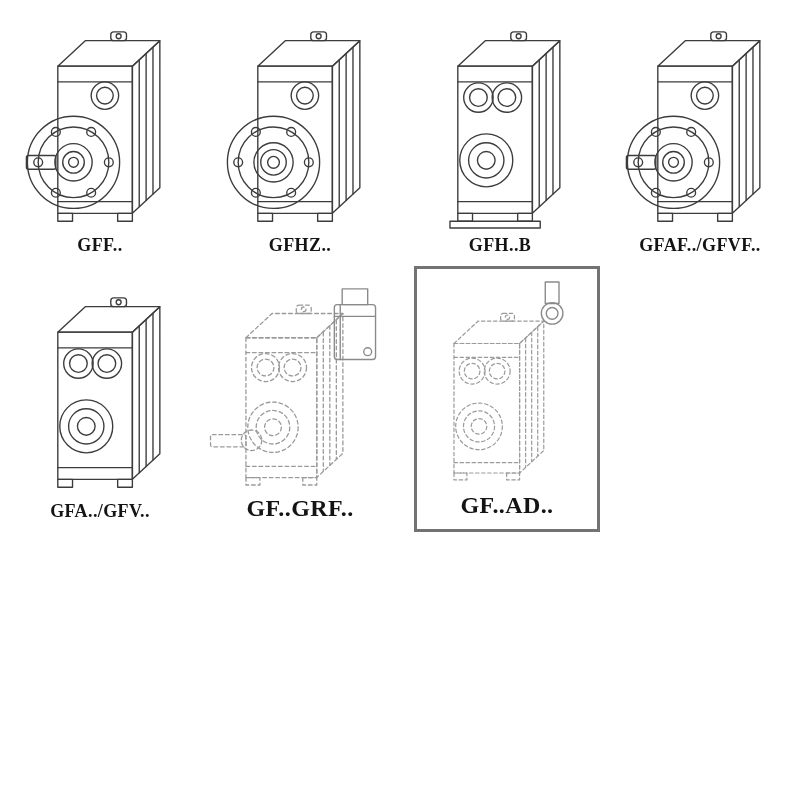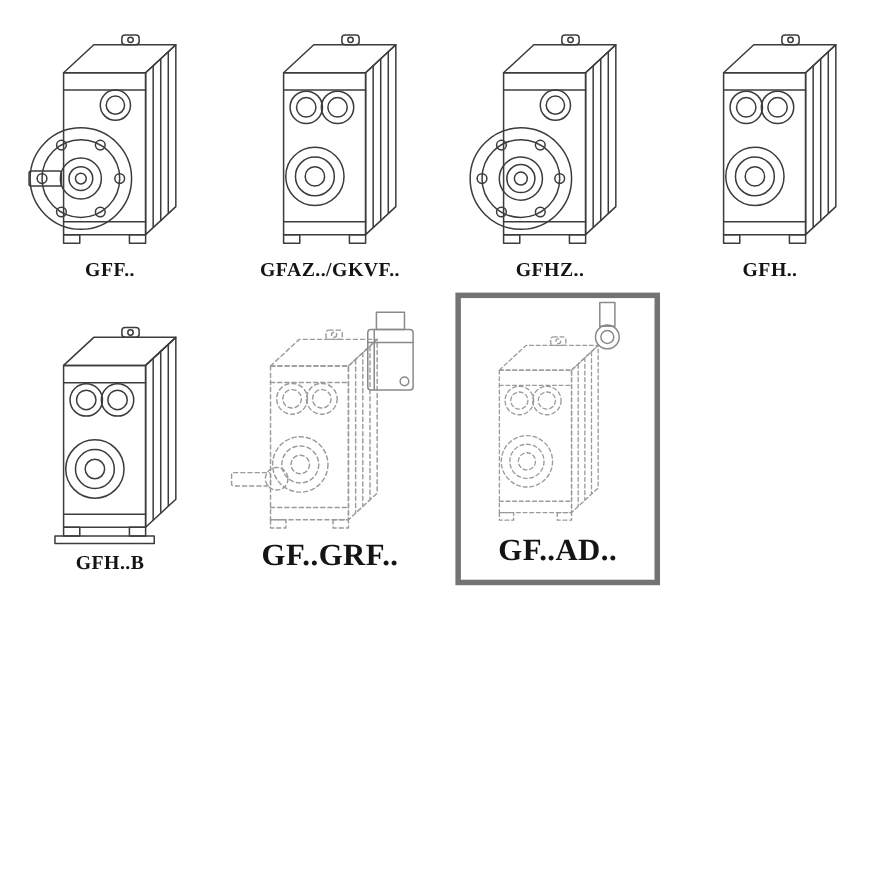--- a/index.html
+++ b/index.html
@@ -8,32 +8,32 @@
     display:grid;
     grid-template-columns:repeat(4,200px);
     grid-template-rows:repeat(3,266px);
     width:800px;height:800px;
   }
   figure.cell{
     margin:0;padding:4px 2px 10px;
     display:flex;flex-direction:column;align-items:center;justify-content:flex-end;
     box-sizing:border-box;
   }
-  figure.cell.boxed{border:5px solid #737373;margin-left:14px;}
+  figure.cell.boxed{border:3px solid #737373;margin-left:14px;}
   .cell svg{height:208px;width:186px;flex:0 0 auto;}
   .caption{
     font-weight:bold;
     font-size:18px;
     color:#141414;
     letter-spacing:.4px;
     white-space:nowrap;
     margin-top:4px;
     text-align:center;
   }
-  .caption-lg{font-size:28px;}
+  .caption-lg{font-size:24px;}
   
   use{fill:none;stroke-width:1.4;stroke-linejoin:round;stroke-linecap:round;}
   use.ln-solid{stroke:#3c3c3c;}
   use.ln-ghost{stroke:#9b9b9b;stroke-dasharray:4 3;}
   use.ln-ghostsolid{stroke:#8a8a8a;}
 </style>
 </head>
 <body>
 
 <svg width="0" height="0" style="position:absolute" aria-hidden="true">
@@ -143,58 +143,59 @@
 
   <figure class="cell">
     <svg viewBox="0 0 170 212">
       <use href="#g-body" class="ln-solid"></use>
       <use href="#g-upperbore" class="ln-solid"></use>
       <use href="#g-flange" class="ln-solid"></use>
     </svg>
     <figcaption class="caption">GFF..</figcaption>
   </figure>
 
-  <figure class="cell">
-    <svg viewBox="0 0 170 212">
-      <use href="#g-body" class="ln-solid"></use>
-      <use href="#g-bores" class="ln-solid"></use>
-    </svg>
-    <figcaption class="caption">GFAZ../GKVF..</figcaption>
-  </figure>
 
 
   <figure class="cell">
     <svg viewBox="0 0 170 212">
       <use href="#g-body" class="ln-solid"></use>
       <use href="#g-upperbore" class="ln-solid"></use>
       <use href="#g-flangehollow" class="ln-solid"></use>
     </svg>
     <figcaption class="caption">GFHZ..</figcaption>
   </figure>
 
-  <figure class="cell">
-    <svg viewBox="0 0 170 212">
-      <use href="#g-body" class="ln-solid"></use>
-      <use href="#g-bores" class="ln-solid"></use>
-    </svg>
-    <figcaption class="caption">GFH..</figcaption>
-  </figure>
 
   <figure class="cell">
     <svg viewBox="0 0 170 212">
       <use href="#g-body" class="ln-solid"></use>
       <use href="#g-bores" class="ln-solid"></use>
       <use href="#g-base" class="ln-solid"></use>
     </svg>
     <figcaption class="caption">GFH..B</figcaption>
   </figure>
 
 
 
-
+  <figure class="cell">
+    <svg viewBox="0 0 170 212">
+      <use href="#g-body" class="ln-solid"></use>
+      <use href="#g-upperbore" class="ln-solid"></use>
+      <use href="#g-flange" class="ln-solid"></use>
+    </svg>
+    <figcaption class="caption">GFAF../GFVF..</figcaption>
+  </figure>
+
+  <figure class="cell">
+    <svg viewBox="0 0 170 212">
+      <use href="#g-body" class="ln-solid"></use>
+      <use href="#g-bores" class="ln-solid"></use>
+    </svg>
+    <figcaption class="caption">GFA../GFV..</figcaption>
+  </figure>
 
   <figure class="cell">
     <svg viewBox="0 0 170 212">
       <use href="#g-body" class="ln-ghost" transform="translate(-10,14) scale(0.95)"></use>
       <use href="#g-bores" class="ln-ghost" transform="translate(-10,14) scale(0.95)"></use>
       <use href="#g-shaftstub" class="ln-ghost" transform="translate(-10,14) scale(0.95)"></use>
       <use href="#g-sideblock" class="ln-ghostsolid"></use>
     </svg>
     <figcaption class="caption caption-lg">GF..GRF..</figcaption>
   </figure>

